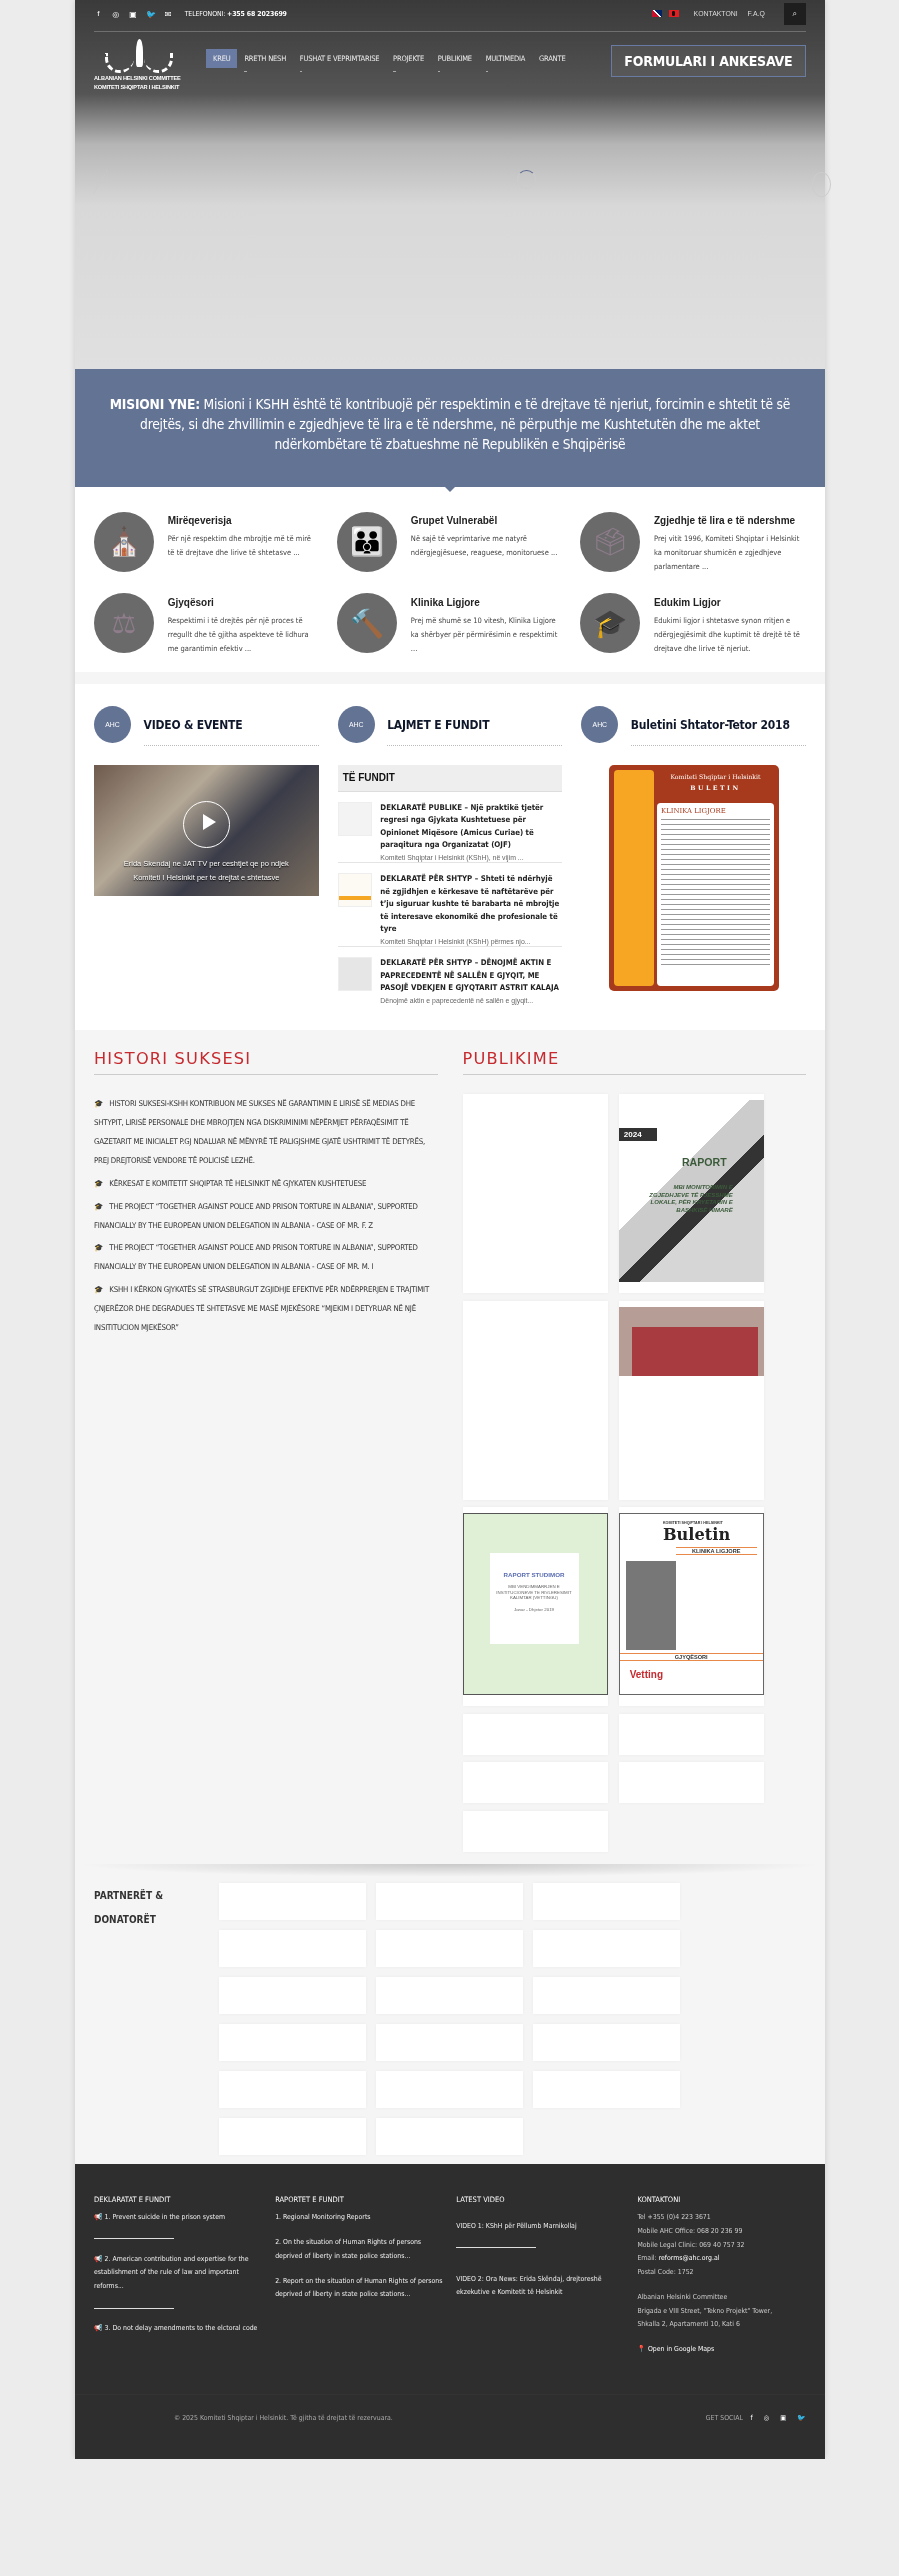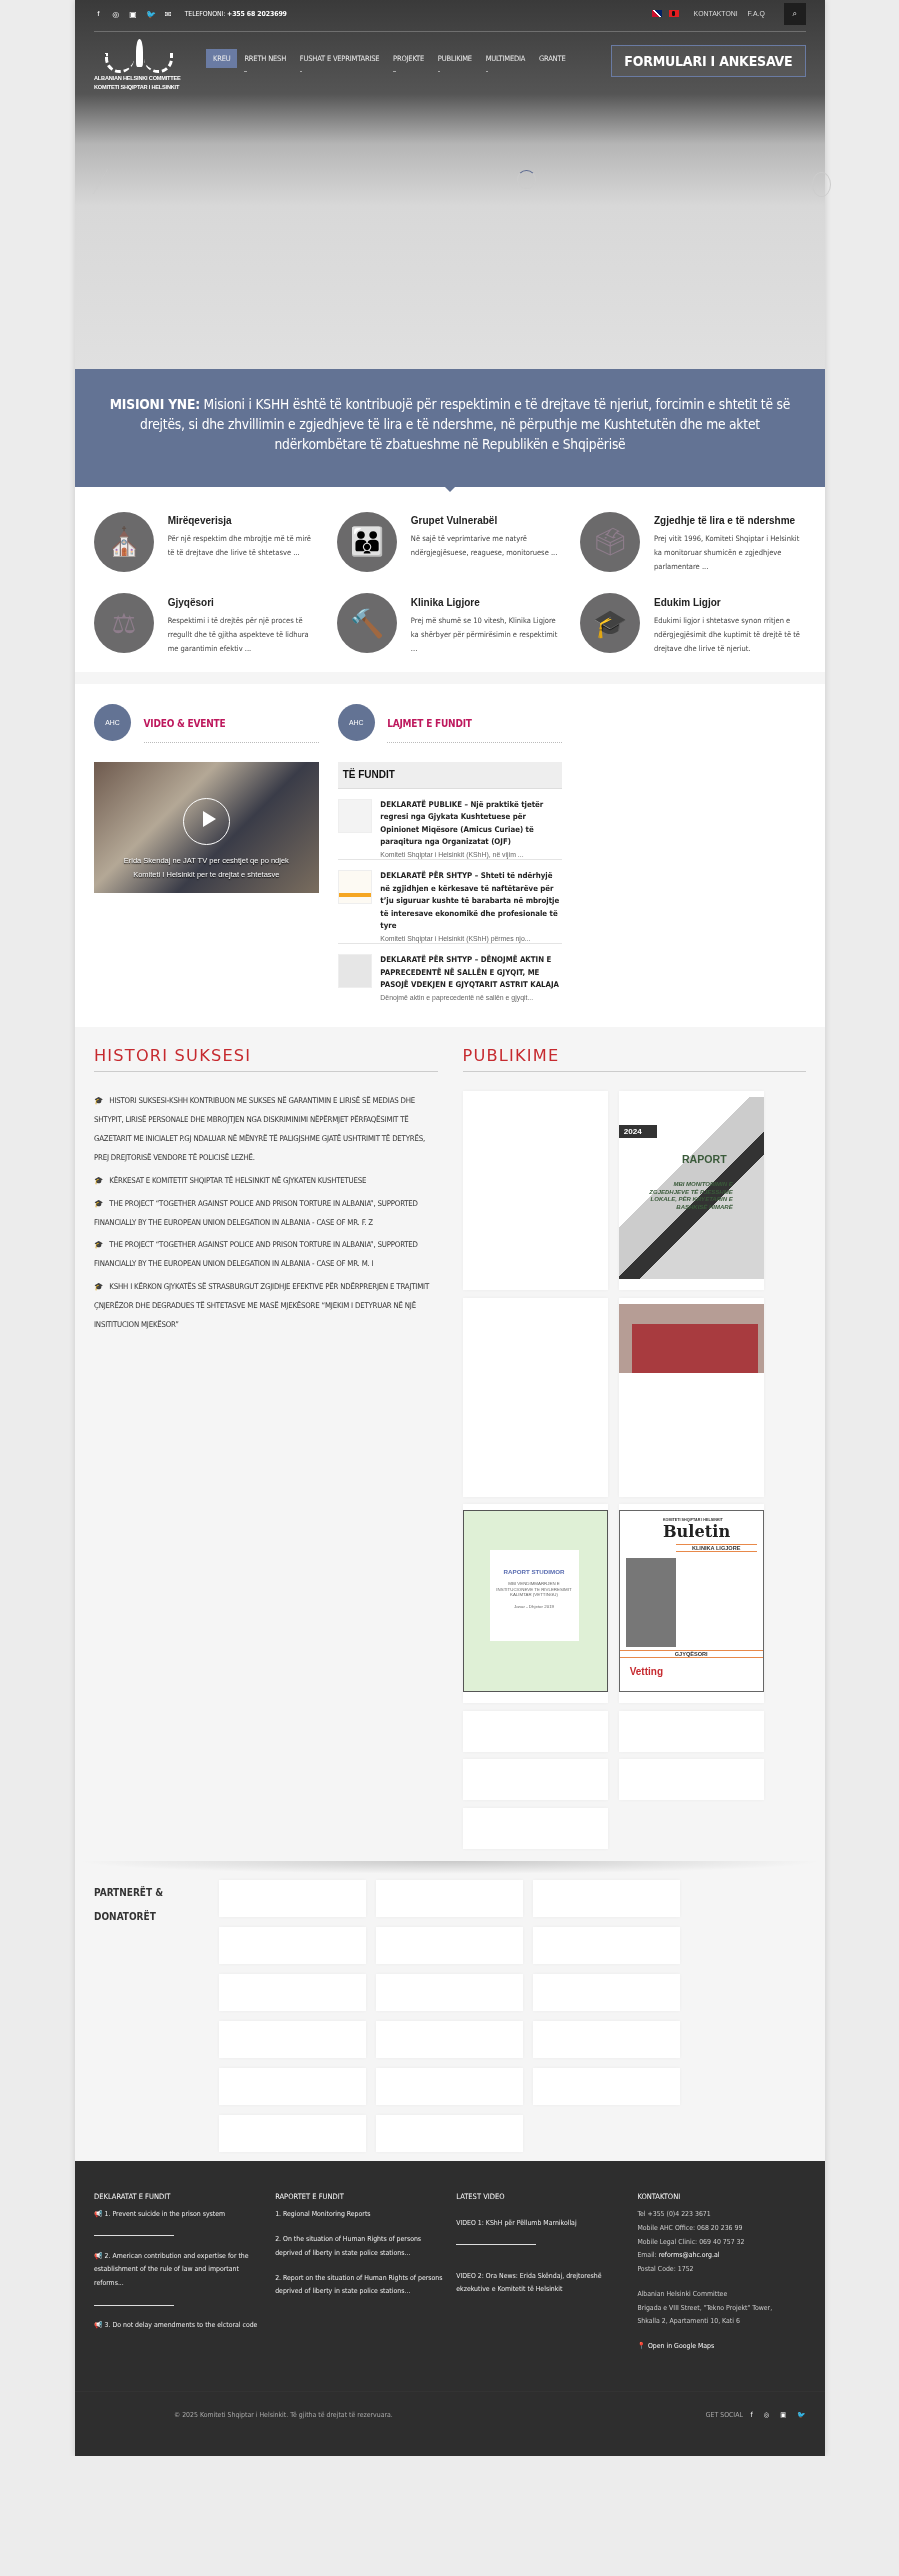--- a/index.html
+++ b/index.html
@@ -42,21 +42,21 @@
 
 .features{background:#fff;padding:25px 19px 16.2px;display:grid;grid-template-columns:repeat(3,1fr);row-gap:20px;column-gap:17.5px}
 .feat{display:flex;gap:13.7px}
 .feat .circ{width:60px;height:60px;border-radius:50%;background:#6b6a6b;flex-shrink:0;display:flex;align-items:center;justify-content:center;color:#8f7d8c;font-size:27.5px}
 .feat h3{font-size:10px;font-weight:bold;color:#222;margin:3.7px 0 6.2px}
 .feat p{font-size:7.5px;line-height:13.7px;color:#444;font-family:"DejaVu Sans Condensed","DejaVu Sans",sans-serif}
 
 .cols3{background:#fff;display:grid;grid-template-columns:repeat(3,1fr);column-gap:19px;padding:19px 19px 25px;margin-top:12.5px}
 .col-head{display:flex;align-items:center;gap:12.5px;margin-bottom:19px}
 .ahc{width:37px;height:37px;border-radius:50%;background:#637394;color:#fff;font-size:6.9px;display:flex;align-items:center;justify-content:center;flex-shrink:0}
-.col-head h2{font-size:10px;font-weight:bold;color:#be185d;flex:1;border-bottom:0.6px dotted #bbb;padding:6.2px 0 12.5px;margin-top:8.7px;font-family:"DejaVu Sans Condensed","DejaVu Sans",sans-serif;letter-spacing:-0.2px}
+.col-head h2{font-size:12px;font-weight:bold;color:#0f172a;flex:1;border-bottom:0.6px dotted #bbb;padding:6.2px 0 12.5px;margin-top:8.7px;font-family:"DejaVu Sans Condensed","DejaVu Sans",sans-serif;letter-spacing:-0.2px}
 .video{height:131px;background:linear-gradient(135deg,#6e5a4e 0%,#b4a896 35%,#3a3c48 60%,#7a6d5e 100%);position:relative}
 .video .play{position:absolute;left:89px;top:36px;width:47px;height:47px;border:1.9px solid #fff;border-radius:50%}
 .video .play:after{content:"";position:absolute;left:19px;top:12.5px;border-left:13.7px solid #fff;border-top:8.7px solid transparent;border-bottom:8.7px solid transparent}
 .video .cap{position:absolute;left:0;right:0;bottom:11.2px;text-align:center;color:#fff;font-size:7.5px;line-height:13.7px;padding:0 26px;text-shadow:0 0.6px 1.2px #000}
 .news-head{background:#eee;padding:7.5px 5px;font-weight:bold;font-size:10px;color:#111;border-bottom:0.6px solid #ddd}
 .news-item{display:flex;gap:8.7px;padding:10px 0 1px;border-bottom:0.6px solid #e4e4e4}
 .news-item .th{width:34px;height:34px;background:#f3f3f3;flex-shrink:0;border:0.6px solid #eee}
 .news-item .th.o{background:linear-gradient(to bottom,#fdfaf3 70%,#f5a623 70%,#f5a623 80%,#fdfaf3 80%)}
 .news-item .th.g{background:#e6e6e6}
 .news-item h4{font-size:7.8px;line-height:12.5px;font-weight:bold;color:#222;font-family:"DejaVu Sans Condensed","DejaVu Sans",sans-serif}
@@ -252,20 +252,33 @@
           </div>
       </div>
       <div class="news-item" style="border-bottom:none">
         <div class="th g"></div>
         <div>
             <h4>DEKLARATË PËR SHTYP – DËNOJMË AKTIN E PAPRECEDENTË NË SALLËN E GJYQIT, ME PASOJË VDEKJEN E GJYQTARIT ASTRIT KALAJA</h4>
             <p>Dënojmë aktin e paprecedentë në sallën e gjyqit...</p>
           </div>
       </div>
     </div>
+    <div>
+      <div class="col-head">
+          <div class="ahc">AHC</div>
+          <h2>Buletini Shtator-Tetor 2018</h2>
+        </div>
+      <div class="bulletin">
+        <div class="side"></div>
+        <div class="main">
+          <div class="hd"><span>Komiteti Shqiptar i Helsinkit</span><b>BULETIN</b></div>
+          <div class="body"><span>KLINIKA LIGJORE</span><div class="lines"></div></div>
+        </div>
+      </div>
+    </div>
   </section>
 
   <section class="twocol">
     <div>
       <h2 class="red-h">HISTORI SUKSESI</h2>
       <p class="succ"><span class="cap-icon">🎓</span><span>HISTORI SUKSESI-KSHH KONTRIBUON ME SUKSES NË GARANTIMIN E LIRISË SË MEDIAS DHE SHTYPIT, LIRISË PERSONALE DHE MBROJTJEN NGA DISKRIMINIMI NËPËRMJET PËRFAQËSIMIT TË GAZETARIT ME INICIALET P.GJ NDALUAR NË MËNYRË TË PALIGJSHME GJATË USHTRIMIT TË DETYRËS, PREJ DREJTORISË VENDORE TË POLICISË LEZHË.</span></p>
       <p class="succ"><span class="cap-icon">🎓</span><span>KËRKESAT E KOMITETIT SHQIPTAR TË HELSINKIT NË GJYKATEN KUSHTETUESE</span></p>
       <p class="succ"><span class="cap-icon">🎓</span><span>THE PROJECT “TOGETHER AGAINST POLICE AND PRISON TORTURE IN ALBANIA”, SUPPORTED FINANCIALLY BY THE EUROPEAN UNION DELEGATION IN ALBANIA - CASE OF MR. F. Z</span></p>
       <p class="succ"><span class="cap-icon">🎓</span><span>THE PROJECT “TOGETHER AGAINST POLICE AND PRISON TORTURE IN ALBANIA”, SUPPORTED FINANCIALLY BY THE EUROPEAN UNION DELEGATION IN ALBANIA - CASE OF MR. M. I</span></p>
       <p class="succ"><span class="cap-icon">🎓</span><span>KSHH I KËRKON GJYKATËS SË STRASBURGUT ZGJIDHJE EFEKTIVE PËR NDËRPRERJEN E TRAJTIMIT ÇNJERËZOR DHE DEGRADUES TË SHTETASVE ME MASË MJEKËSORE “MJEKIM I DETYRUAR NË NJË INSITITUCION MJEKËSOR”</span></p>

